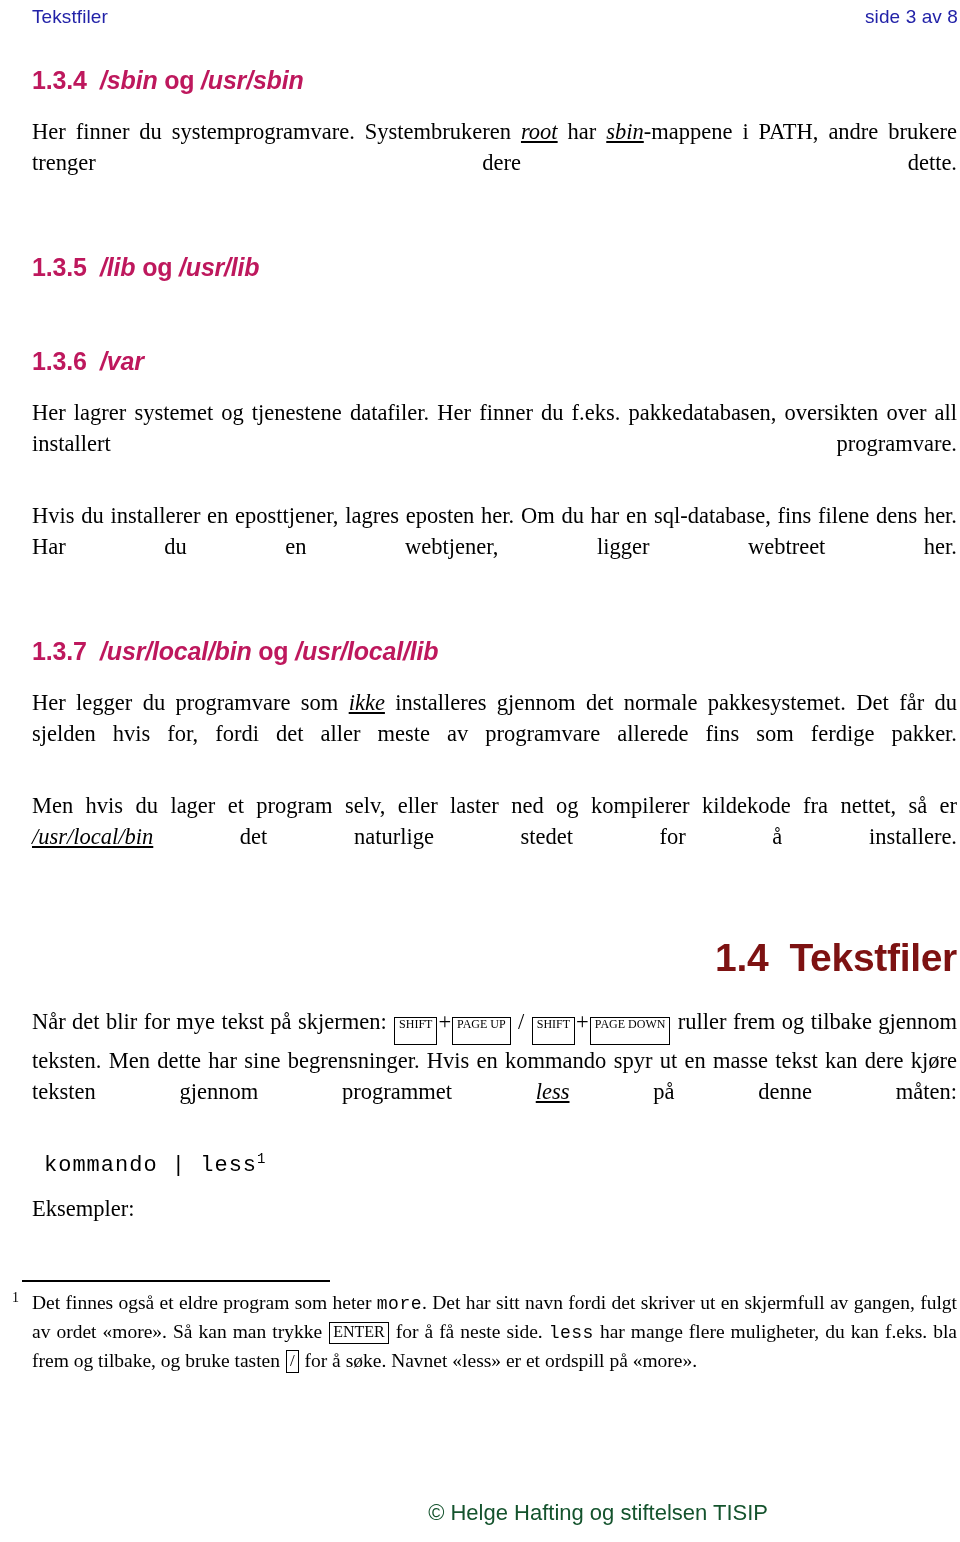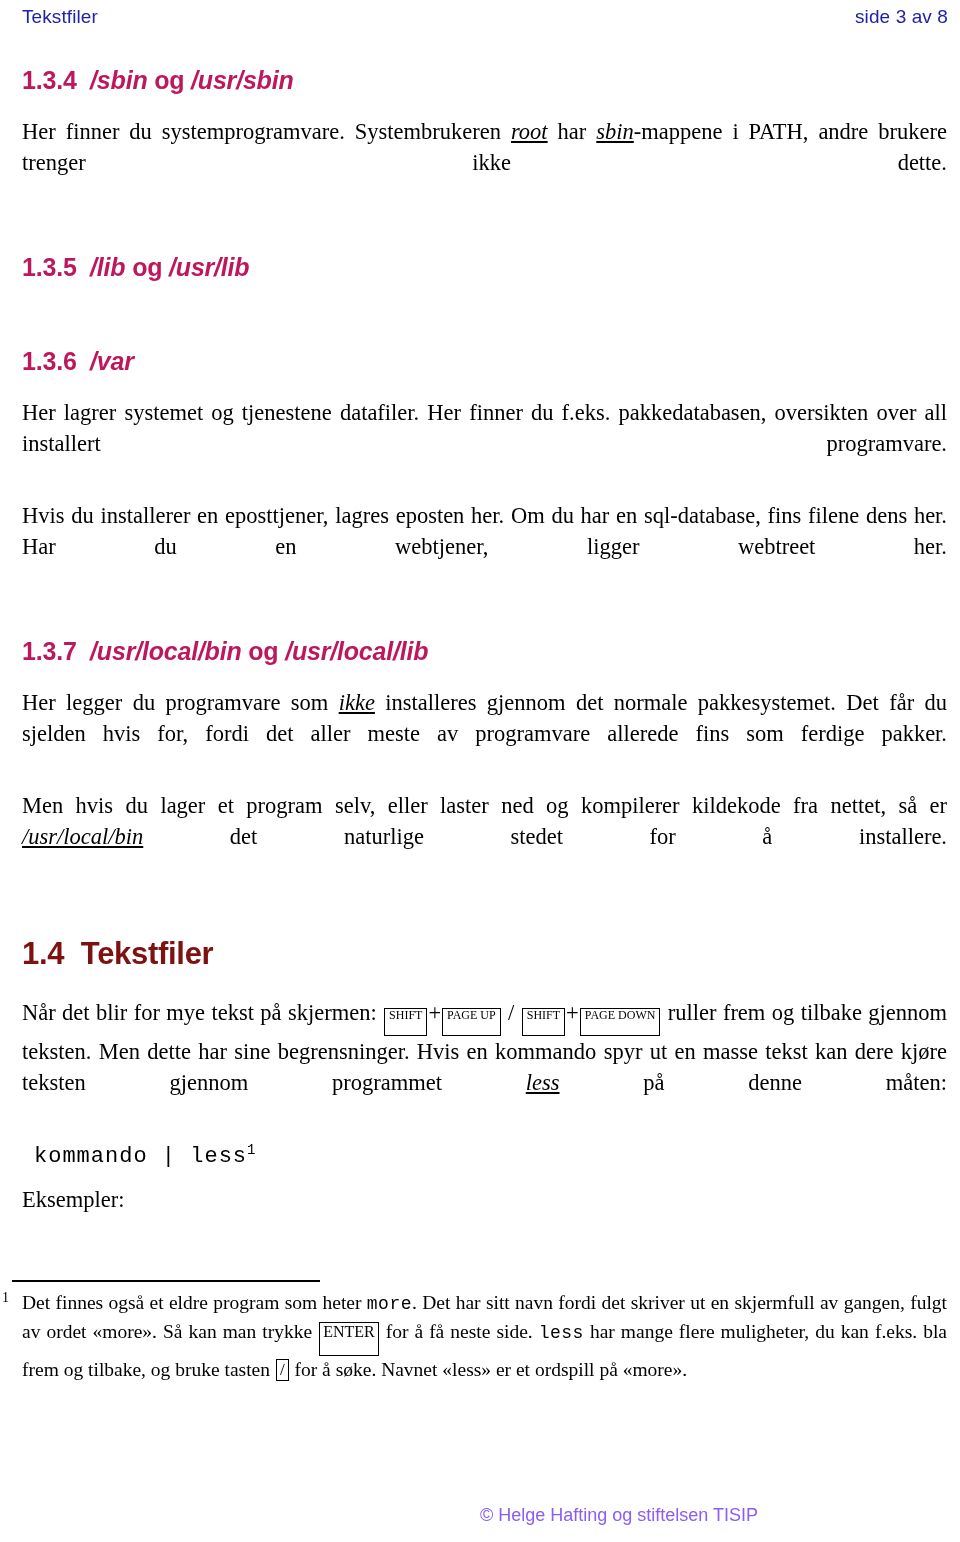--- a/index.html
+++ b/index.html
@@ -11,21 +11,21 @@
     width: 960px;
     height: 1542px;
     position: relative;
     font-family: "Liberation Serif", "DejaVu Serif", serif;
     color: #000000;
     overflow: hidden;
   }
 
   .page {
     position: absolute;
-    left: 0; top: 0;
+    left: 10px; top: 0;
     width: 772px;
     height: 1542px;
     box-sizing: border-box;
   }
 
   
   .runhead {
     position: absolute;
     left: 22px;
     top: 6px;
@@ -58,25 +58,26 @@
     letter-spacing: -0.2px;
   }
   h3.sub .num { font-style: normal; }
   h3.sub .path { font-style: italic; }
   h3.sub .conj { font-style: normal; }
 
   h2.sec {
     font-family: "Liberation Sans", "DejaVu Sans", sans-serif;
     color: #7d1212;
     font-weight: bold;
-    font-size: 31px;
+    font-size: 39px;
     margin: 0;
     padding: 0;
     line-height: 1.1;
     letter-spacing: -0.3px;
+    text-align: right;
   }
 
   p.body {
     font-family: "Liberation Serif", "DejaVu Serif", serif;
     font-size: 22.5px;
     line-height: 31px;
     margin: 0;
     padding: 0;
     text-align: justify;
     text-justify: inter-word;
@@ -107,21 +108,21 @@
     border: 1.3px solid #000000;
     padding: 0px 4px 12px 4px;
     margin: 0 1px;
     font-family: "Liberation Serif", "DejaVu Serif", serif;
     font-size: 12px;
     line-height: 1.16;
     font-variant: normal;
     vertical-align: 1px;
     white-space: nowrap;
   }
-  .kbd.small { font-size: 16px; padding: 0px 3px 13px 3px; }
+  .kbd.small { font-size: 16px; padding: 0px 3px 1px 3px; }
   .kbd.slash { padding: 0px 3px 1px 3px; font-size: 17px; }
 
   sup.fnmark {
     font-size: 14px;
     vertical-align: super;
     line-height: 0;
   }
 
   
   .cmdline {
@@ -166,42 +167,42 @@
     font-size: 14px;
   }
   .fn-body code.mono { font-size: 18px; }
 
   
   .footer {
     position: absolute;
     right: 14px;
     bottom: 16px;
     font-family: "Liberation Sans", "DejaVu Sans", sans-serif;
-    font-size: 18px;
-    color: #8b5cf6;
+    font-size: 22px;
+    color: #14532d;
     text-align: left;
   }
 </style>
 </head>
 <body>
 
 <div class="page">
 
   <div class="runhead">
     <span>Tekstfiler</span>
     <span>side 3 av 8</span>
   </div>
 
   <div class="col">
 
     <h3 class="sub">
       <span class="num">1.3.4</span><span>&nbsp;&nbsp;</span><span class="path">/sbin</span><span class="conj"> og </span><span class="path">/usr/sbin</span>
     </h3>
     <div class="sp-after-h3"></div>
-    <p class="body"><span>Her finner du systemprogramvare. Systembrukeren </span><i class="it">root</i><span> har </span><i class="it">sbin</i><span>-mappene i PATH, andre brukere trenger ikke dette.</span></p>
+    <p class="body"><span>Her finner du systemprogramvare. Systembrukeren </span><i class="it">root</i><span> har </span><i class="it">sbin</i><span>-mappene i PATH, andre brukere trenger dere dette.</span></p>
 
     <div class="sp-before-h3"></div>
 
     <h3 class="sub">
       <span class="num">1.3.5</span><span>&nbsp;&nbsp;</span><span class="path">/lib</span><span class="conj"> og </span><span class="path">/usr/lib</span>
     </h3>
     <div class="sp-after-h3"></div>
 
     <div class="sp-before-h3"></div>
 

